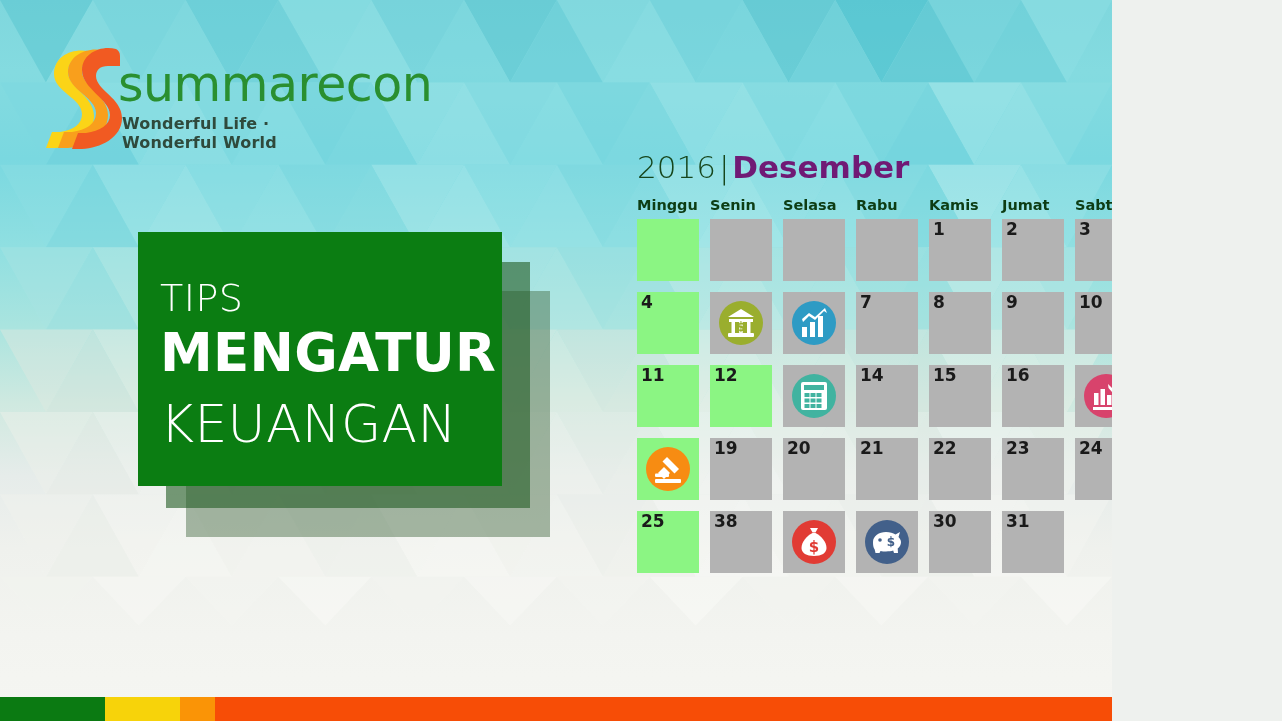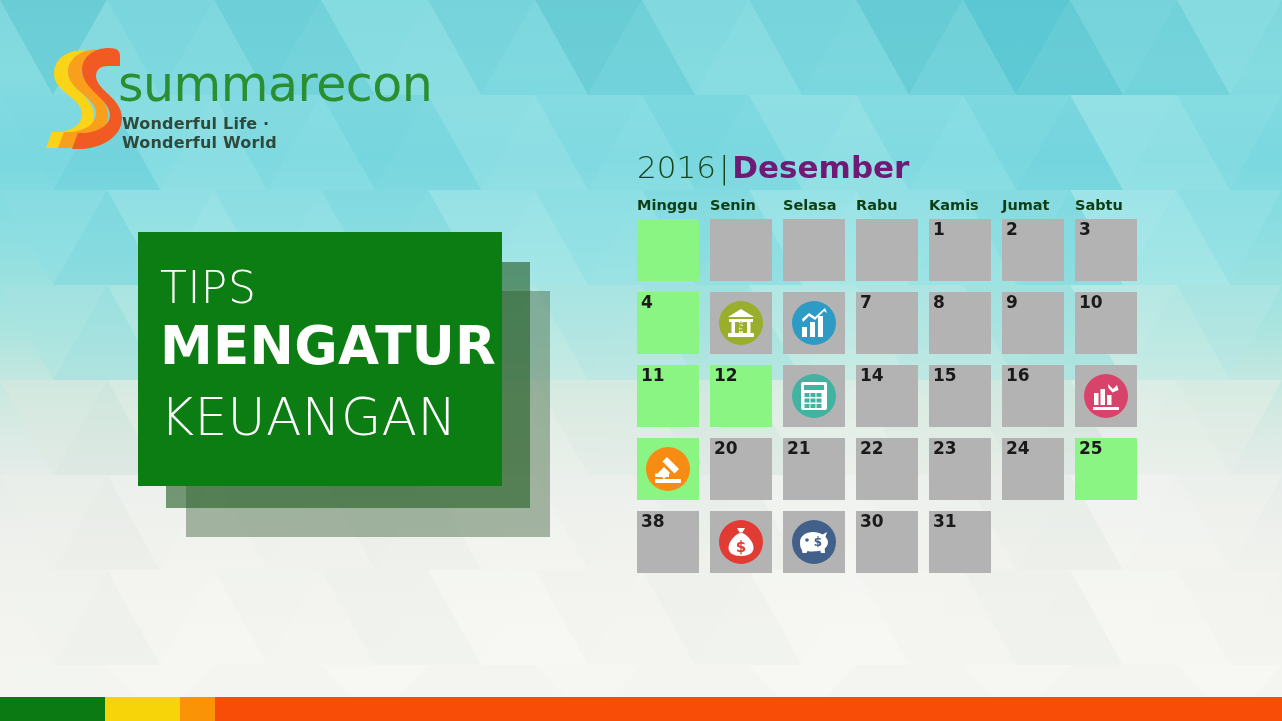--- a/index.html
+++ b/index.html
@@ -4,21 +4,21 @@
 <style>
   * { box-sizing: border-box; margin: 0; padding: 0; }
   html, body {
     width: 1282px; height: 721px;
     font-family: "DejaVu Sans", "Liberation Sans", sans-serif;
     overflow: hidden;
     background: #eef1ee;
   }
   #stage {
     position: relative;
-    width: 1282px; height: 721px;
+    width: 1112px; height: 721px;
     overflow: hidden;
   }
 
   
   #bg-base {
     position: absolute; inset: 0;
     background: linear-gradient(180deg,
        #7fd7dd 0%,
        #84dbe0 10%,
        #7ad8e0 22%,
@@ -58,21 +58,21 @@
     width: 364px; height: 246px;
     background: rgba(38,95,40,0.62);
   }
   #title-card {
     position: absolute; left: 138px; top: 232px;
     width: 364px; height: 254px;
     background: #0b7d12;
     padding: 34px 0 0 22px;
   }
   .t-line { color: #ffffff; line-height: 1.02; }
-  #t-tips { font-size: 44px; font-weight: 300; letter-spacing: 0.5px; }
+  #t-tips { font-size: 38px; font-weight: 300; letter-spacing: 0.5px; margin-top: 13px; }
   #t-main { font-size: 53px; font-weight: 800; letter-spacing: 0.3px; margin-top: 8px; }
   #t-sub  { font-size: 52px; font-weight: 300; letter-spacing: 0.3px; margin-top: 18px; }
 
   
   #calendar { position: absolute; left: 637px; top: 152px; width: 510px; }
   #cal-title {
     font-size: 31px; line-height: 1;
     margin-bottom: 14px; color: #0c3b12;
   }
   #cal-year { font-weight: 300; color: #16461c; }
@@ -459,20 +459,23 @@
               <g fill="#ffffff">
                 <path d="M22 11 L34 23 L29.5 27.5 L17.5 15.5 Z"></path>
                 <path d="M13 27 L19 21 L25 27 L19 33 Z"></path>
                 <rect x="10" y="33" width="26" height="4" rx="1"></rect>
                 <rect x="10" y="27.5" width="14" height="3.5" rx="1"></rect>
               </g>
             </svg>
           </span>
         </div>
         <div class="cell">
+          <span class="daynum">19</span>
+        </div>
+        <div class="cell">
           <span class="daynum">20</span>
         </div>
         <div class="cell">
           <span class="daynum">21</span>
         </div>
         <div class="cell">
           <span class="daynum">22</span>
         </div>
         <div class="cell">
           <span class="daynum">23</span>

